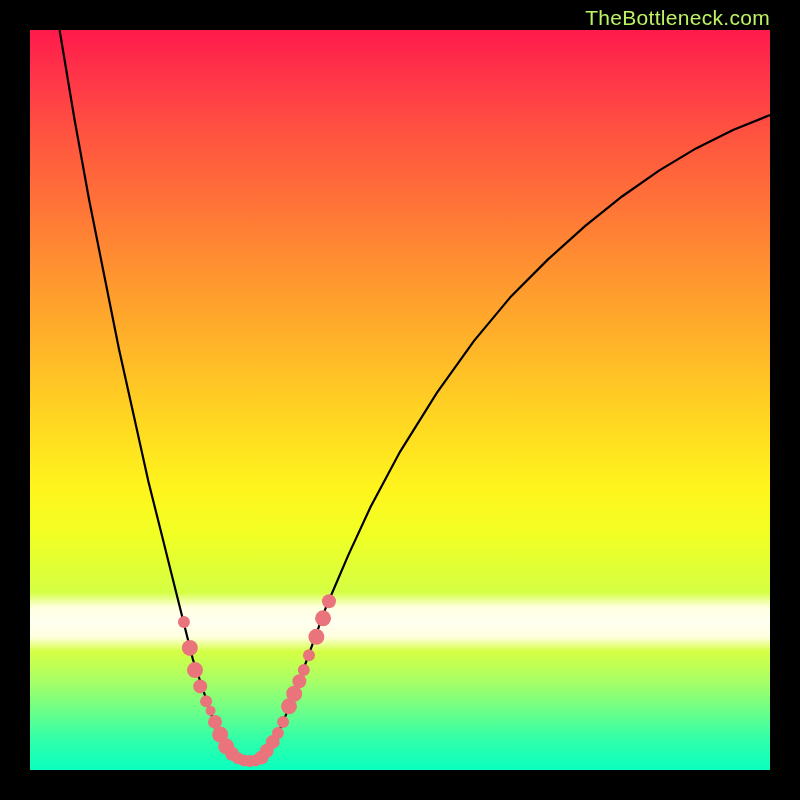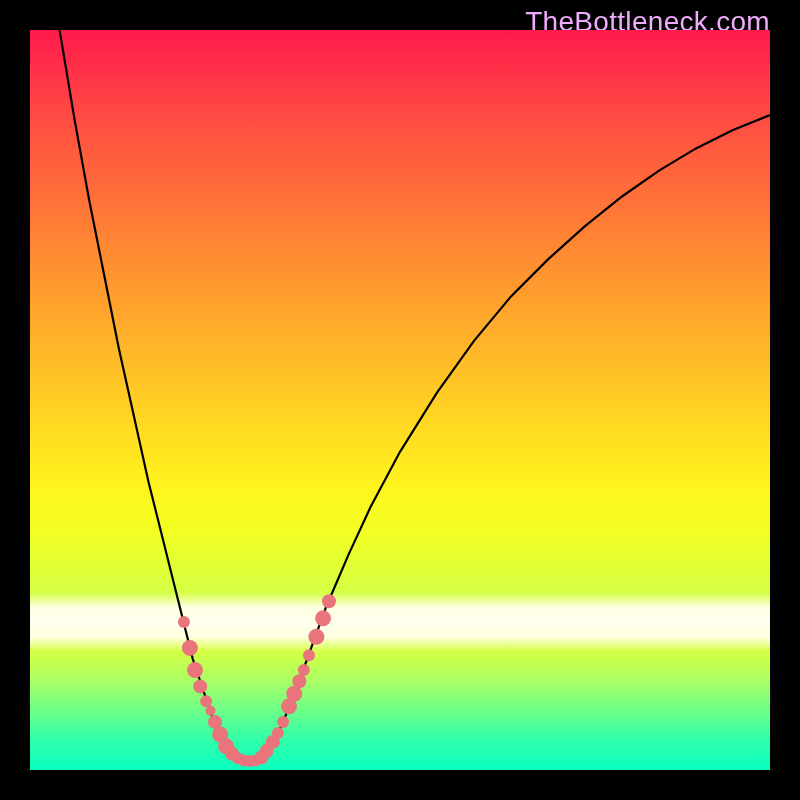--- a/index.html
+++ b/index.html
@@ -18,21 +18,21 @@
   #e2ff33 72%,
   #d5ff44 76%,
   #ffffe0 78%,
   #fffff0 80%,
   #ffffe0 82%,
   #d5ff44 84%,
   #a8ff66 88%,
   #6cff88 92%,
   #2fffaa 96%,
   #0affc0 100%)}
-.attrib{position:absolute;right:30px;top:6px;color:#f0abfc;font-size:28px;font-weight:500;letter-spacing:0.3px}
+.attrib{position:absolute;right:30px;top:6px;color:#bef264;font-size:21px;font-weight:500;letter-spacing:0.3px}
 svg{position:absolute;left:0;top:0}
 .curve{fill:none;stroke:#000;stroke-width:2.2}
 .dot{fill:#e9747c;stroke:none}
 </style>
 </head>
 <body>
 
 <div class="frame">
   <div class="attrib">TheBottleneck.com</div>
   <div class="plot">

